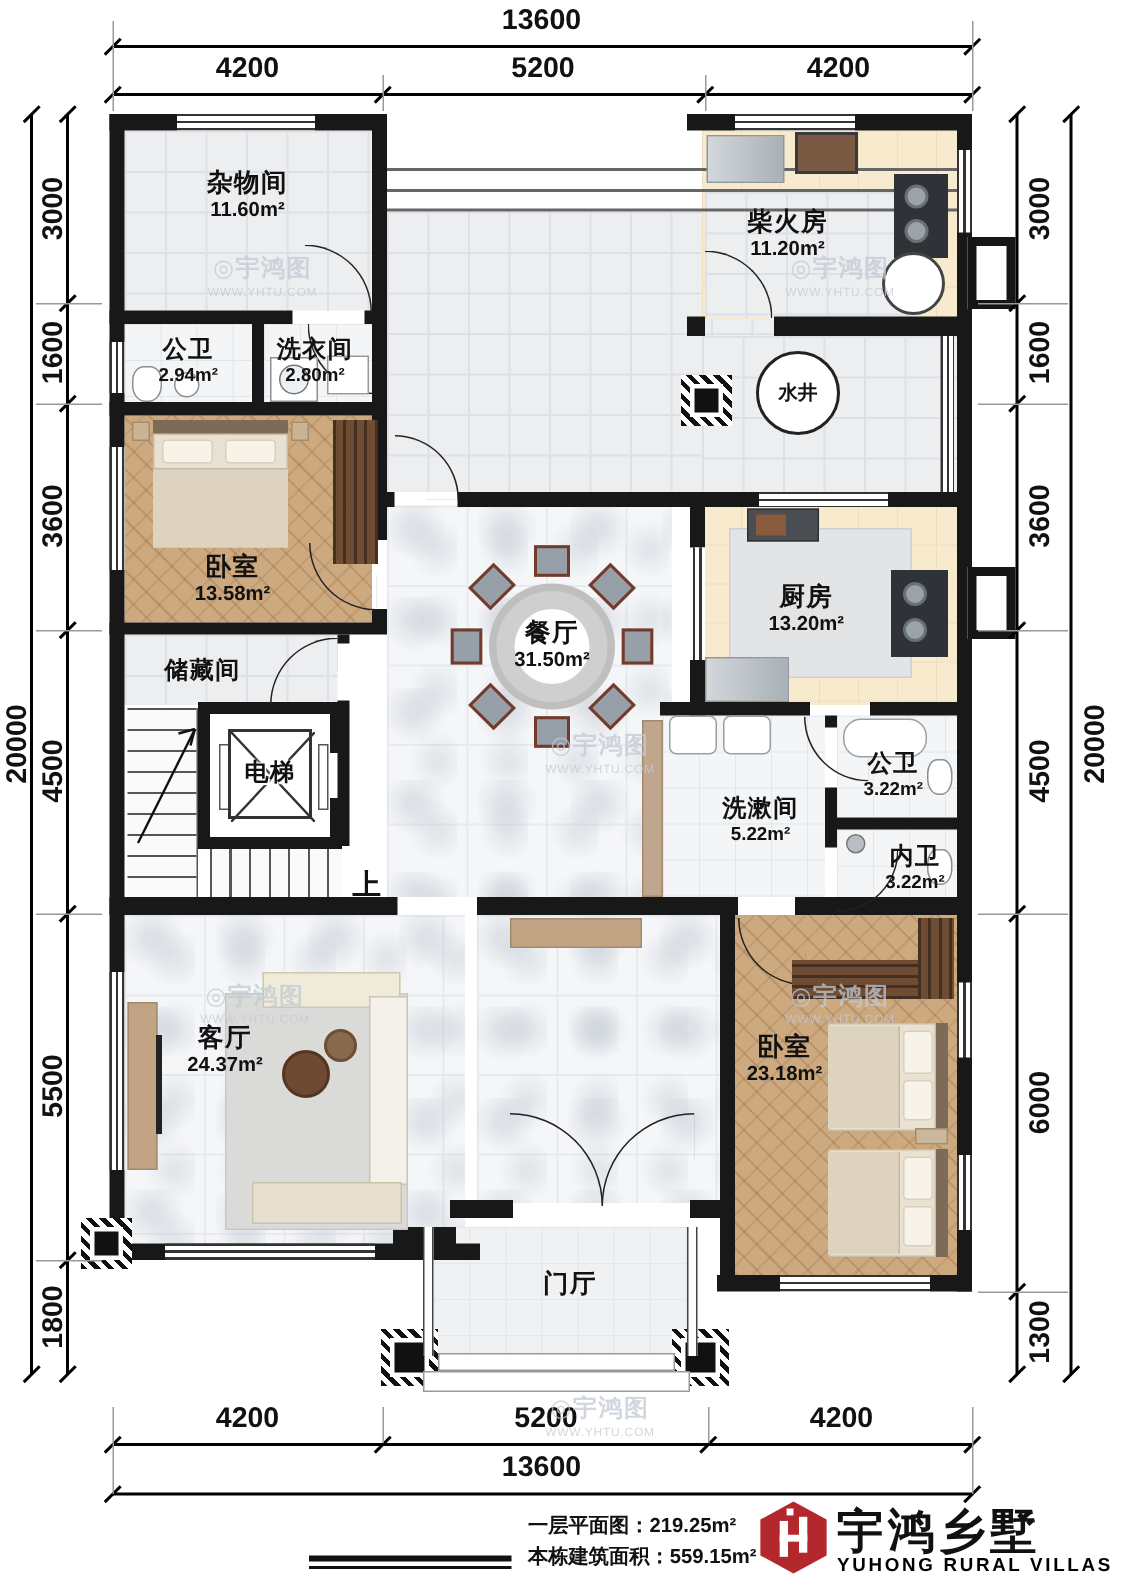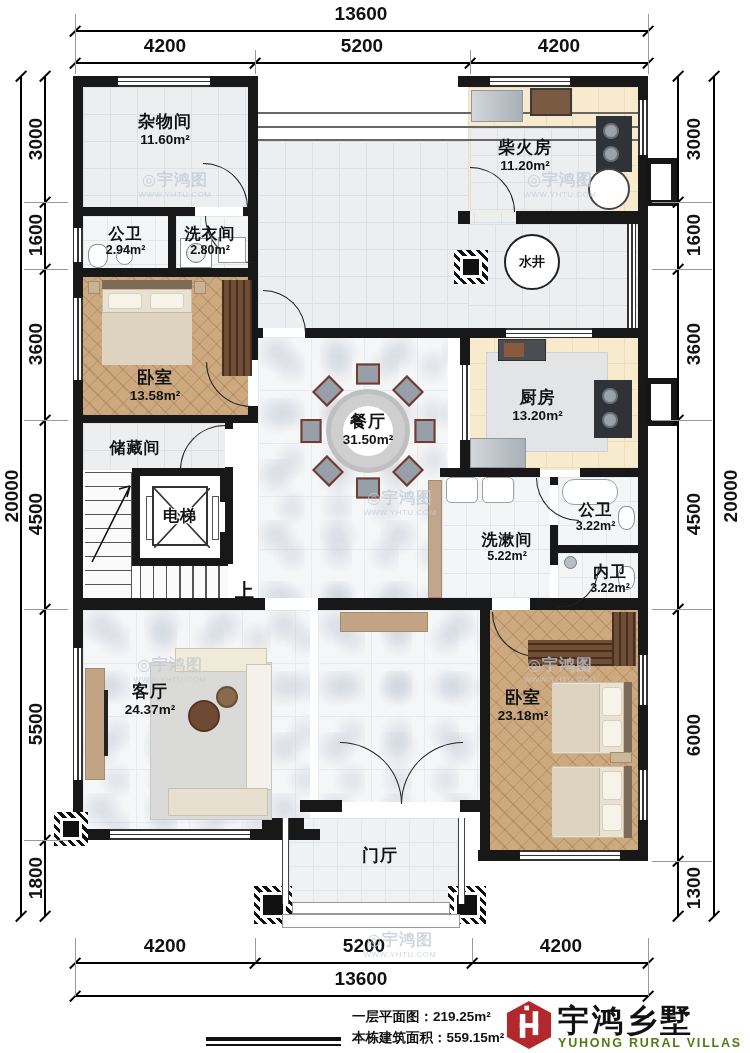--- a/index.html
+++ b/index.html
@@ -442,15 +442,15 @@
   <div class="abs" style="left:506px;top:1000px;">
     <svg width="46" height="50" viewBox="0 0 50 54">
       <path d="M25 1 L49 14 L49 40 L25 53 L1 40 L1 14 Z" fill="#b3282d"></path>
       <rect x="15" y="15" width="6" height="26" fill="#fff"></rect>
       <rect x="29" y="12" width="6" height="26" fill="#fff"></rect>
       <rect x="15" y="25" width="20" height="5" fill="#fff"></rect>
       <rect x="20" y="6" width="5" height="5" fill="#fff"></rect>
     </svg>
   </div>
   <div class="abs" style="left:558px;top:1000px;font-size:31px;font-weight:900;letter-spacing:3px;color:#111;">宇鸿乡墅</div>
-  <div class="abs" style="left:558px;top:1036px;font-size:12.5px;font-weight:bold;letter-spacing:1.8px;color:#4d7c0f;">YUHONG RURAL VILLAS</div>
+  <div class="abs" style="left:558px;top:1036px;font-size:12.5px;font-weight:bold;letter-spacing:1.8px;color:#000000;">YUHONG RURAL VILLAS</div>
 
 </div>
 
 </body></html>

